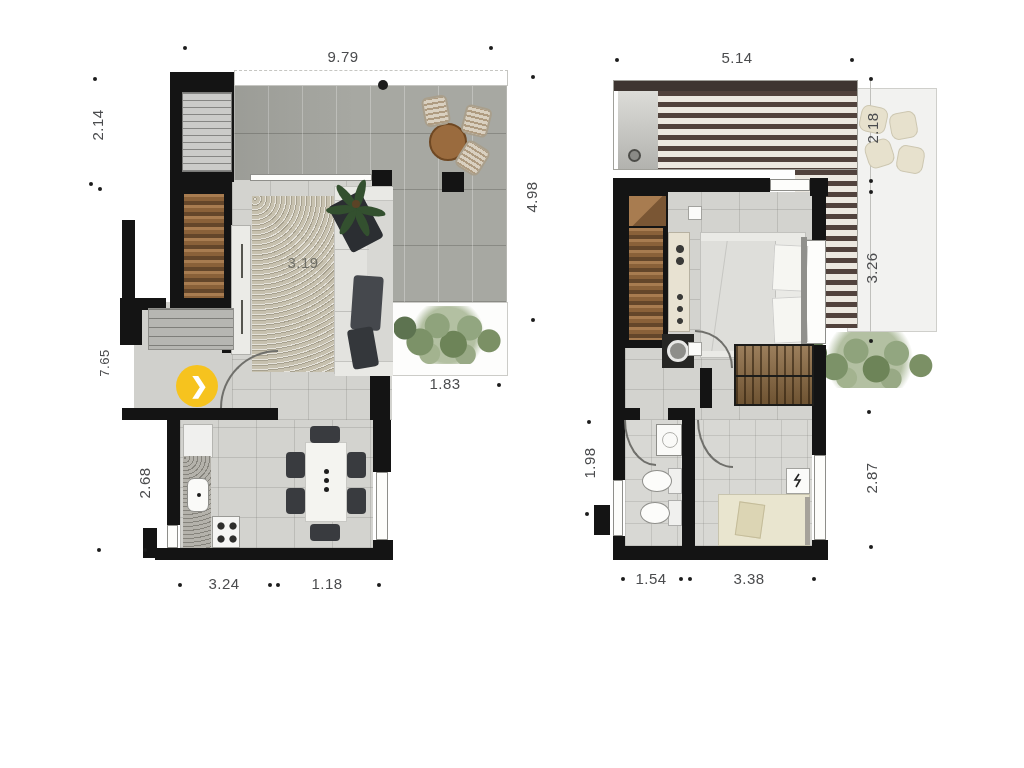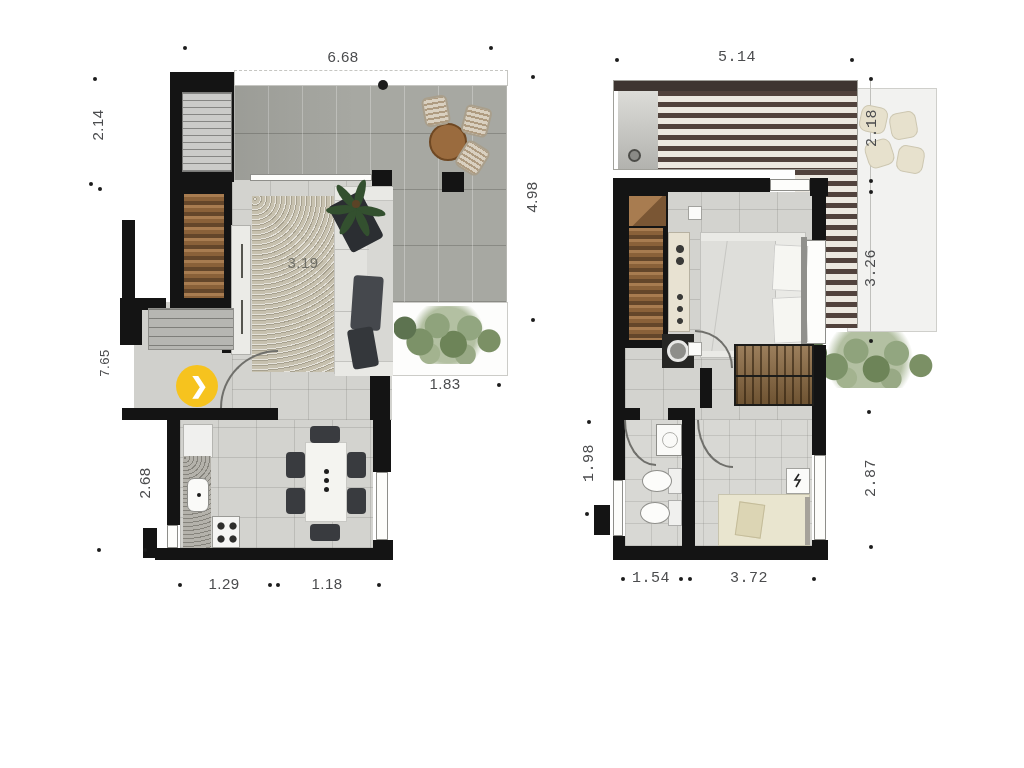--- a/index.html
+++ b/index.html
@@ -151,46 +151,46 @@
     <div class="dchair" style="left:286px;top:488px;width:19px;height:26px;"></div>
     <div class="dchair" style="left:347px;top:452px;width:19px;height:26px;"></div>
     <div class="dchair" style="left:347px;top:488px;width:19px;height:26px;"></div>
     <div class="dchair" style="left:310px;top:426px;width:30px;height:17px;"></div>
     <div class="dchair" style="left:310px;top:524px;width:30px;height:17px;"></div>
 
     <div class="ycirc" style="left:176px;top:365px;width:42px;height:42px;font-size:22px;">
       <span style="padding-left:4px;">❯</span>
     </div>
 
-    <span class="dim" style="left:343px;top:56px;">6.68</span>
+    <span class="dim" style="left:343px;top:56px;">9.79</span>
     <span class="dim v" style="left:97px;top:125px;">2.14</span>
     <span class="dim v" style="left:531px;top:197px;">4.98</span>
     <span class="dim v" style="left:104px;top:363px;font-size:13px;">7.65</span>
     <span class="dim" style="left:303px;top:262px;color:#6e6e66;">3.19</span>
     <span class="dim" style="left:445px;top:383px;">1.83</span>
     <span class="dim v" style="left:144px;top:483px;">2.68</span>
-    <span class="dim" style="left:224px;top:583px;">1.29</span>
+    <span class="dim" style="left:224px;top:583px;">3.24</span>
     <span class="dim" style="left:327px;top:583px;">1.18</span>
     <i class="dt" style="left:183px;top:46px;"></i>
     <i class="dt" style="left:489px;top:46px;"></i>
     <i class="dt" style="left:93px;top:77px;"></i>
     <i class="dt" style="left:89px;top:182px;"></i>
     <i class="dt" style="left:98px;top:187px;"></i>
     <i class="dt" style="left:531px;top:75px;"></i>
     <i class="dt" style="left:531px;top:318px;"></i>
     <i class="dt" style="left:497px;top:383px;"></i>
     <i class="dt" style="left:97px;top:548px;"></i>
     <i class="dt" style="left:143px;top:548px;"></i>
     <i class="dt" style="left:178px;top:583px;"></i>
     <i class="dt" style="left:268px;top:583px;"></i>
     <i class="dt" style="left:276px;top:583px;"></i>
     <i class="dt" style="left:377px;top:583px;"></i>
   </div>
 
-  <div class="abs" style="left:0;top:0;width:1024px;height:768px;font-family:Liberation Mono, monospace;">
+  <div class="abs" style="left:0;top:0;width:1024px;height:768px;">
 
     <div class="abs" style="left:847px;top:88px;width:90px;height:244px;background:#f2f2f0;border:1px solid #cfcfcb;box-sizing:border-box;"></div>
     <div class="abs" style="left:870px;top:77px;width:1px;height:262px;background:#c0c0bc;"></div>
     <div class="pouf" style="left:860px;top:106px;transform:rotate(12deg);"></div>
     <div class="pouf" style="left:890px;top:112px;transform:rotate(-10deg);"></div>
     <div class="pouf" style="left:866px;top:140px;transform:rotate(-18deg);"></div>
     <div class="pouf" style="left:897px;top:146px;transform:rotate(10deg);"></div>
     <div class="hedge" style="left:802px;top:332px;width:135px;height:56px;"></div>
 
     <div class="abs" style="left:613px;top:80px;width:245px;height:90px;border:1px solid #a0a09a;box-sizing:border-box;">
@@ -267,21 +267,21 @@
       <div class="abs" style="left:18px;top:8px;width:24px;height:32px;background:#dcd5b4;border:1px solid #c4bc9a;transform:rotate(8deg);"></div>
       <div class="abs" style="left:86px;top:2px;width:5px;height:48px;background:#a6a29a;"></div>
     </div>
 
     <span class="dim" style="left:737px;top:57px;">5.14</span>
     <span class="dim v" style="left:872px;top:128px;">2.18</span>
     <span class="dim v" style="left:871px;top:268px;">3.26</span>
     <span class="dim v" style="left:589px;top:463px;">1.98</span>
     <span class="dim v" style="left:871px;top:478px;">2.87</span>
     <span class="dim" style="left:651px;top:578px;">1.54</span>
-    <span class="dim" style="left:749px;top:578px;">3.72</span>
+    <span class="dim" style="left:749px;top:578px;">3.38</span>
     <i class="dt" style="left:615px;top:58px;"></i>
     <i class="dt" style="left:850px;top:58px;"></i>
     <i class="dt" style="left:869px;top:77px;"></i>
     <i class="dt" style="left:869px;top:179px;"></i>
     <i class="dt" style="left:869px;top:190px;"></i>
     <i class="dt" style="left:869px;top:339px;"></i>
     <i class="dt" style="left:587px;top:420px;"></i>
     <i class="dt" style="left:585px;top:512px;"></i>
     <i class="dt" style="left:867px;top:410px;"></i>
     <i class="dt" style="left:869px;top:545px;"></i>

